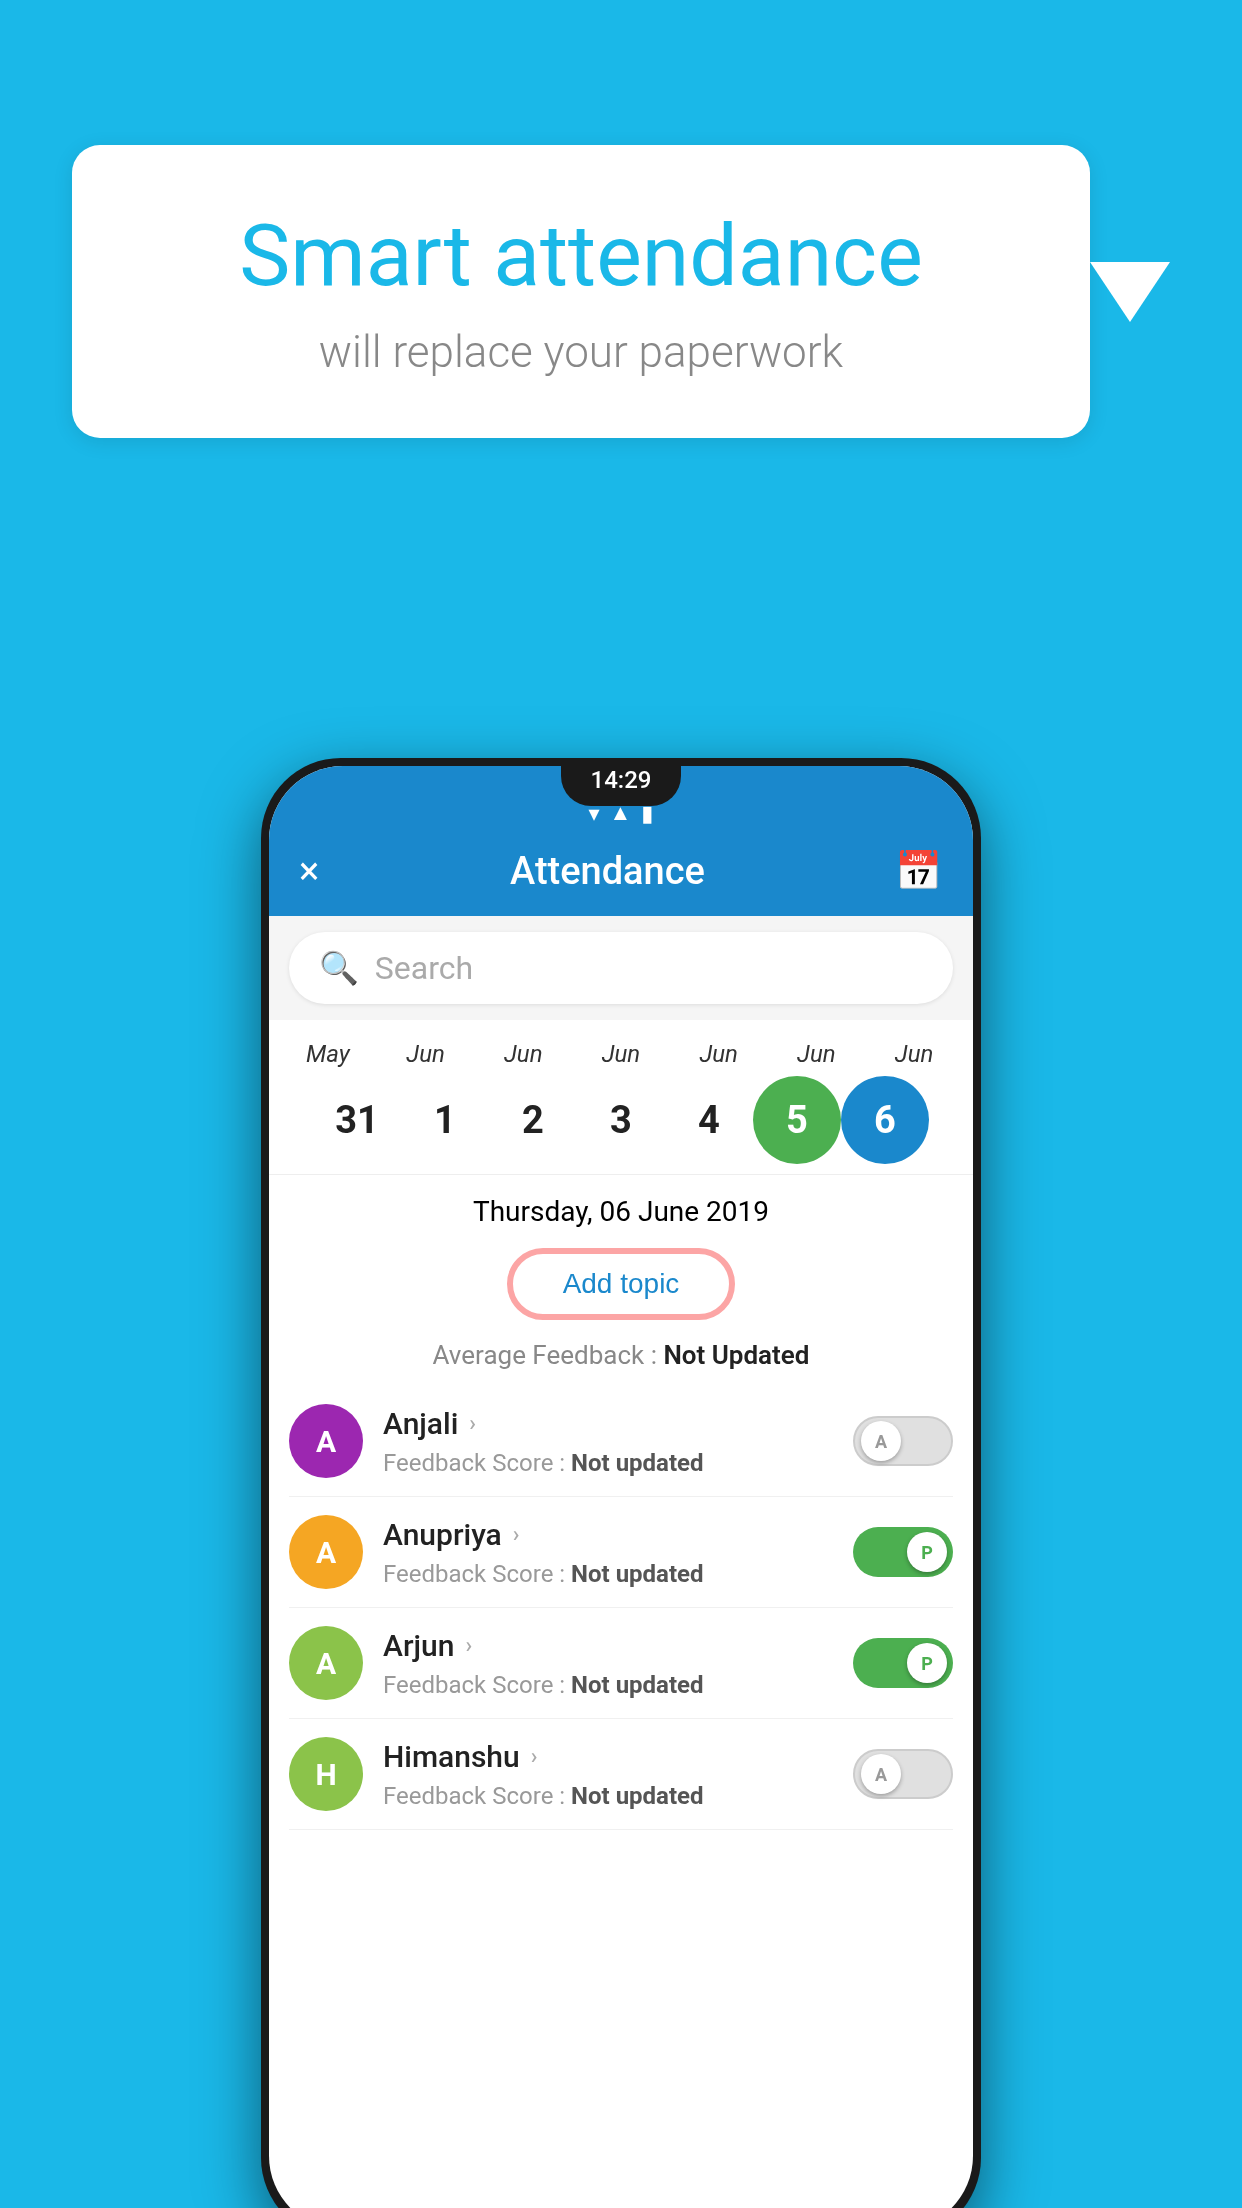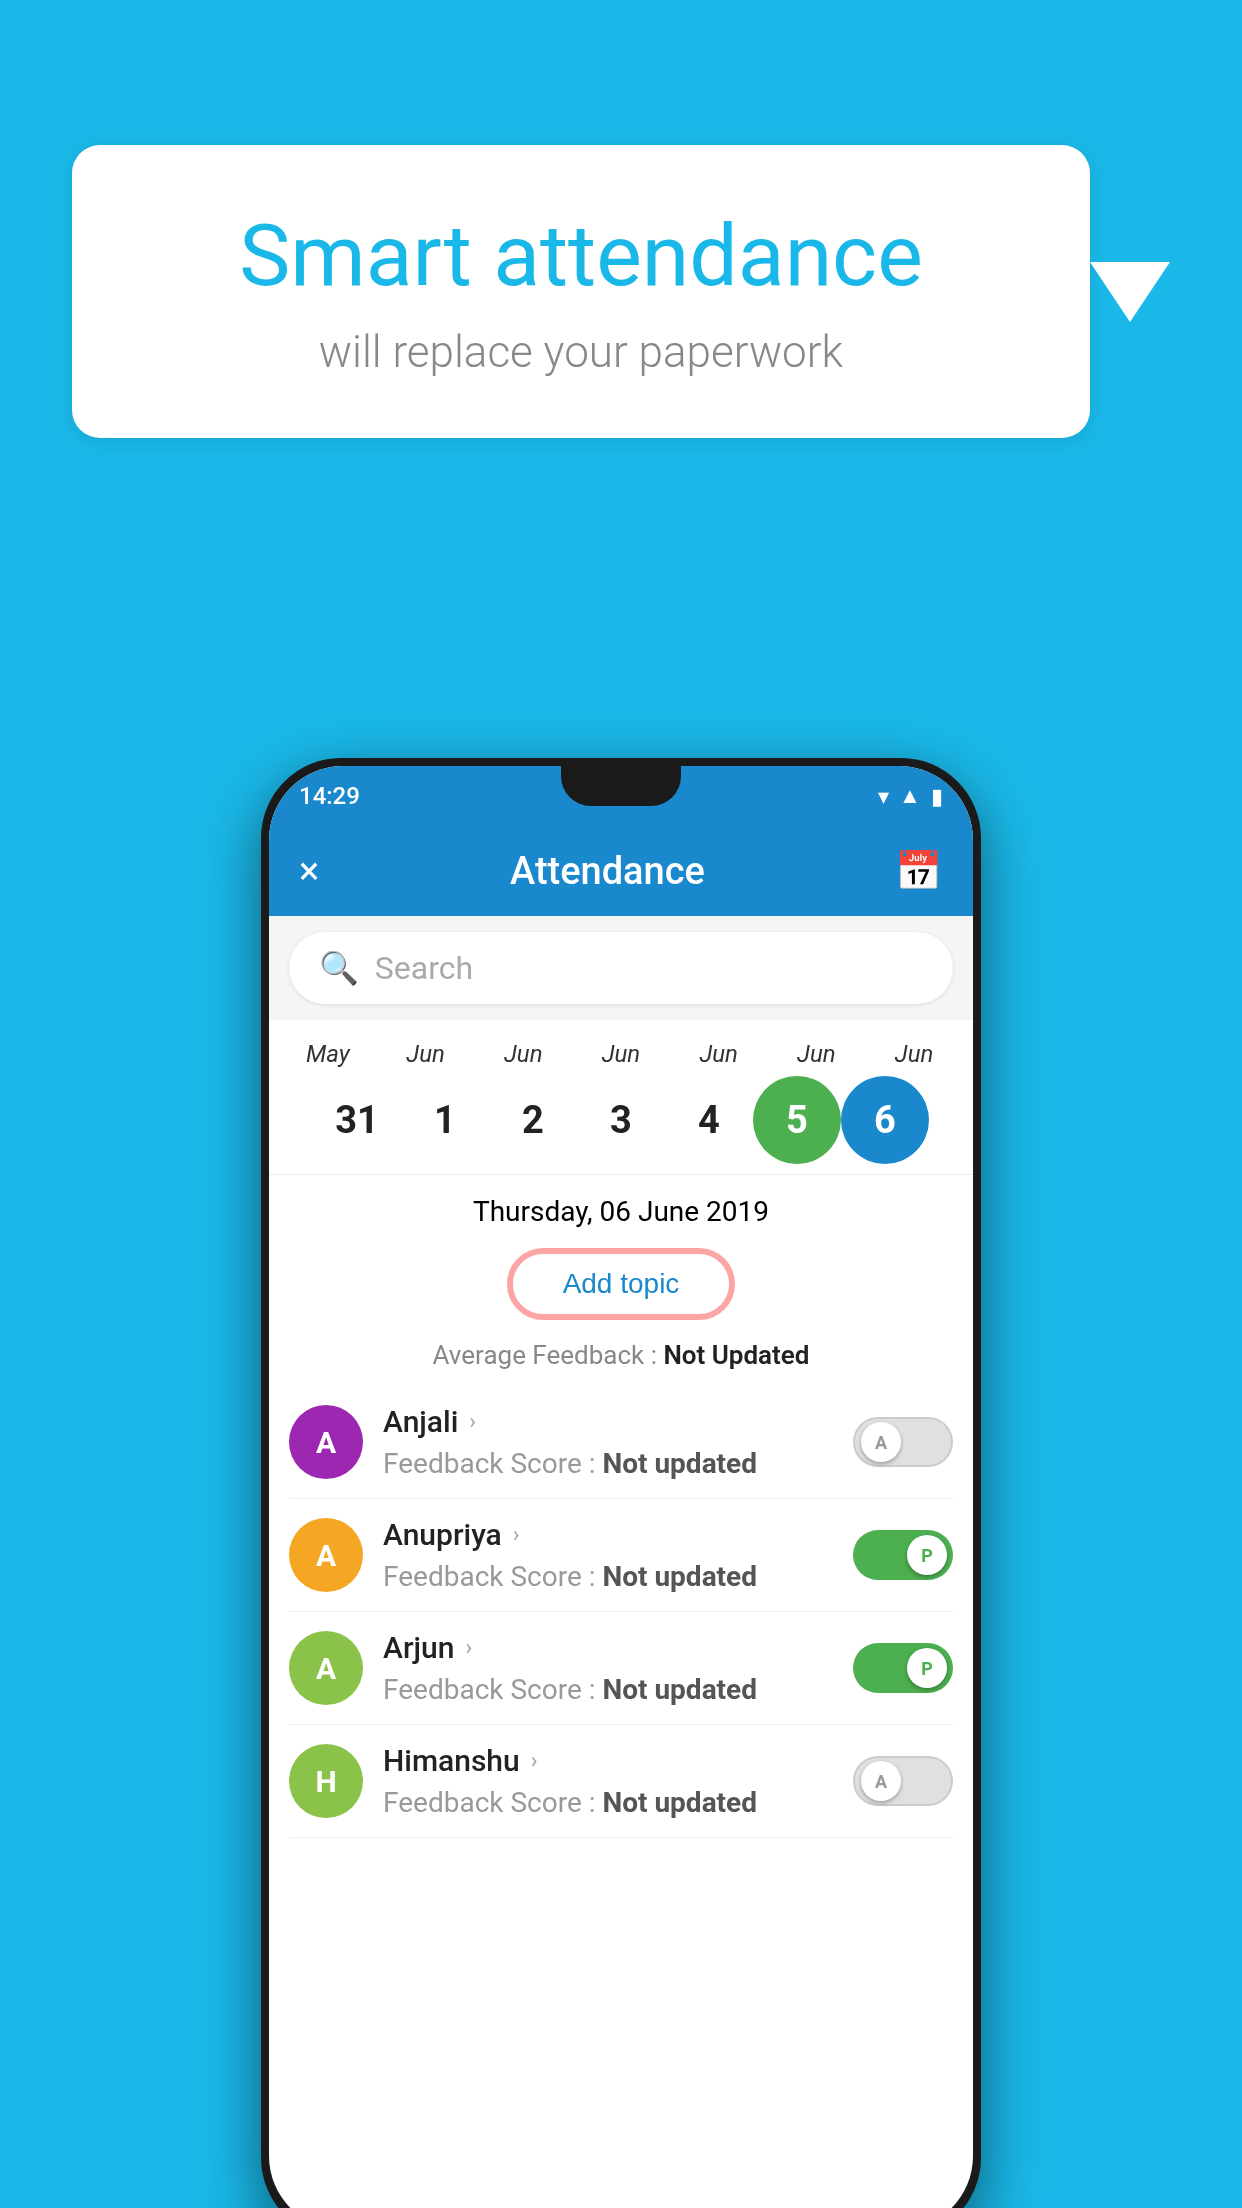--- a/index.html
+++ b/index.html
@@ -79,20 +79,21 @@
 
     
     .phone-status-bar {
       background: #1a88cc;
       height: 60px;
       display: flex;
       align-items: center;
       justify-content: space-between;
       padding: 0 30px;
       position: relative;
+      flex-direction: column;
     }
 
     .phone-notch {
       position: absolute;
       top: 0;
       left: 50%;
       transform: translateX(-50%);
       width: 120px;
       height: 40px;
       background: #1a1a1a;
@@ -296,21 +297,21 @@
       align-items: center;
       gap: 11px;
     }
 
     .student-name-chevron {
       color: #aaa;
       font-size: 22px;
     }
 
     .student-feedback {
-      font-size: 28px;
+      font-size: 24px;
       color: #999;
       margin-top: 8px;
     }
 
     .student-feedback strong {
       color: #555;
     }
 
     
     .toggle-container {

